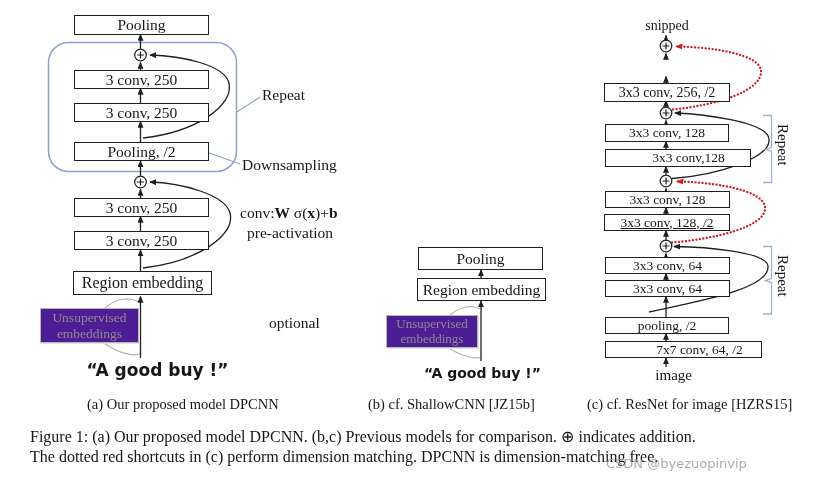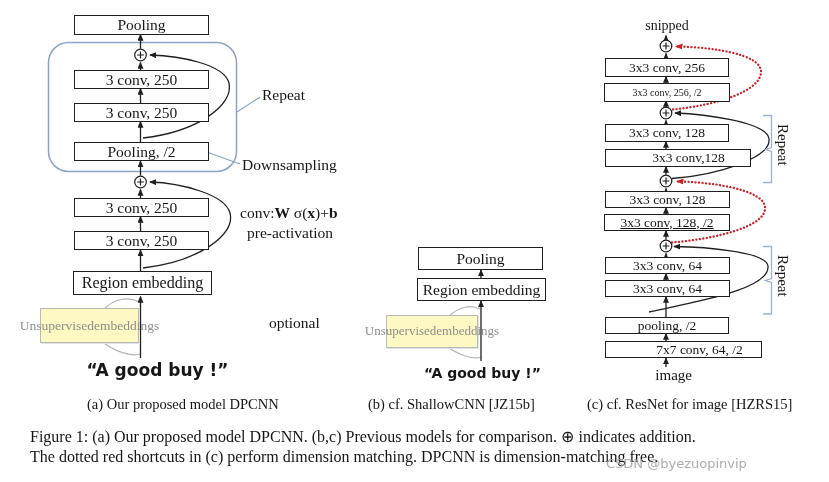--- a/index.html
+++ b/index.html
@@ -2,22 +2,22 @@
 <html><head>
 <meta charset="utf-8">
 <style>
   html,body{margin:0;padding:0;background:#ffffff;}
   .stage{position:relative;width:829px;height:482px;background:#fff;overflow:hidden;
          font-family:"Liberation Serif", serif;color:#161616;}
   svg.layer{position:absolute;left:0;top:0;width:829px;height:482px;}
   .box{position:absolute;border:1.3px solid #1f1f1f;background:#fff;display:flex;
        align-items:center;justify-content:center;text-align:center;line-height:1;
        font-family:"Liberation Serif", serif;}
-  .ghostbox{position:absolute;border:1px solid #b9b9b9;background:#fef9c3;display:flex;
-       flex-direction:row;align-items:center;justify-content:center;text-align:center;
+  .ghostbox{position:absolute;border:1px solid #b9b9b9;background:#4c1d95;display:flex;
+       flex-direction:column;align-items:center;justify-content:center;text-align:center;
        color:#8d8d8d;box-shadow:1px 1px 0 #e3e3e3;font-family:"Liberation Serif", serif;line-height:1.12;}
   .lbl{position:absolute;white-space:nowrap;font-family:"Liberation Serif", serif;}
   .quote{position:absolute;white-space:nowrap;font-family:"DejaVu Sans", sans-serif;
          font-weight:700;text-align:center;}
   .rot{transform-origin:0 0;transform:rotate(90deg);}
   .b{font-weight:700;}
   .watermark{position:absolute;font-family:"DejaVu Sans", sans-serif;color:rgba(158,158,158,0.85);
          white-space:nowrap;}
 </style>
 </head>
@@ -152,22 +152,21 @@
   <div class="box" style="left:418px;top:247px;width:123px;height:21px;font-size:15.5px;">Pooling</div>
   <div class="box" style="left:417px;top:278px;width:127px;height:21px;font-size:15.5px;">Region embedding</div>
   <div class="ghostbox" style="left:386px;top:315px;width:90px;height:31px;font-size:13px;">
     <span>Unsupervised</span>
     <span>embeddings</span>
   </div>
   <div class="quote" style="left:420px;top:365px;width:125px;font-size:14px;">“A good buy !”</div>
   <div class="lbl" style="left:368px;top:396px;font-size:14.5px;">(b)  cf. ShallowCNN [JZ15b]</div>
 
   <div class="lbl" style="left:640px;top:18px;width:54px;text-align:center;font-size:14px;">snipped</div>
-  <div class="box" style="left:605px;top:58px;width:122px;height:17px;font-size:13.5px;">3x3 conv, 256</div>
-  <div class="box" style="left:604px;top:83px;width:124px;height:17px;font-size:10px;">3x3 conv, 256, /2</div>
+  <div class="box" style="left:604px;top:83px;width:124px;height:17px;font-size:14px;">3x3 conv, 256, /2</div>
   <div class="box" style="left:605px;top:124px;width:122px;height:16px;font-size:13.5px;">3x3 conv, 128</div>
   <div class="box" style="left:605px;top:149px;width:123px;height:16px;font-size:13.5px;padding-left:21px;">3x3 conv,128</div>
   <div class="box" style="left:605px;top:191px;width:123px;height:15px;font-size:13.5px;">3x3 conv, 128</div>
   <div class="box" style="left:604px;top:214px;width:124px;height:15px;font-size:13.5px;text-decoration:underline;">3x3 conv, 128, /2</div>
   <div class="box" style="left:605px;top:257px;width:123px;height:15px;font-size:13.5px;">3x3 conv, 64</div>
   <div class="box" style="left:605px;top:280px;width:123px;height:15px;font-size:13.5px;">3x3 conv, 64</div>
   <div class="box" style="left:605px;top:317px;width:122px;height:15px;font-size:13.5px;">pooling, /2</div>
   <div class="box" style="left:605px;top:341px;width:123px;height:15px;font-size:13.5px;padding-left:32px;">7x7 conv, 64, /2</div>
   <div class="lbl" style="left:640px;top:367px;width:52px;text-align:right;font-size:15px;">image</div>
 

